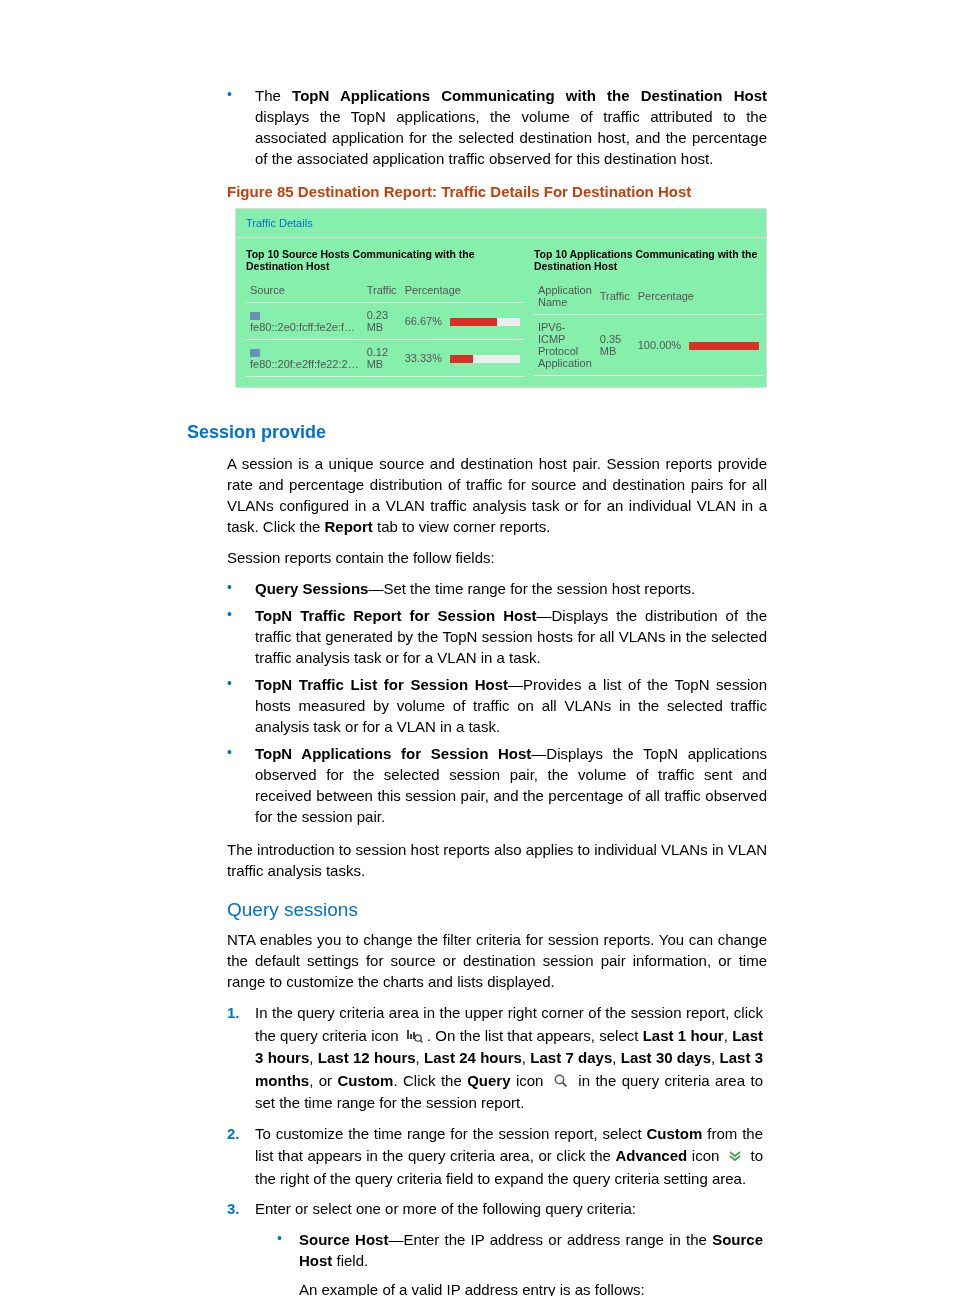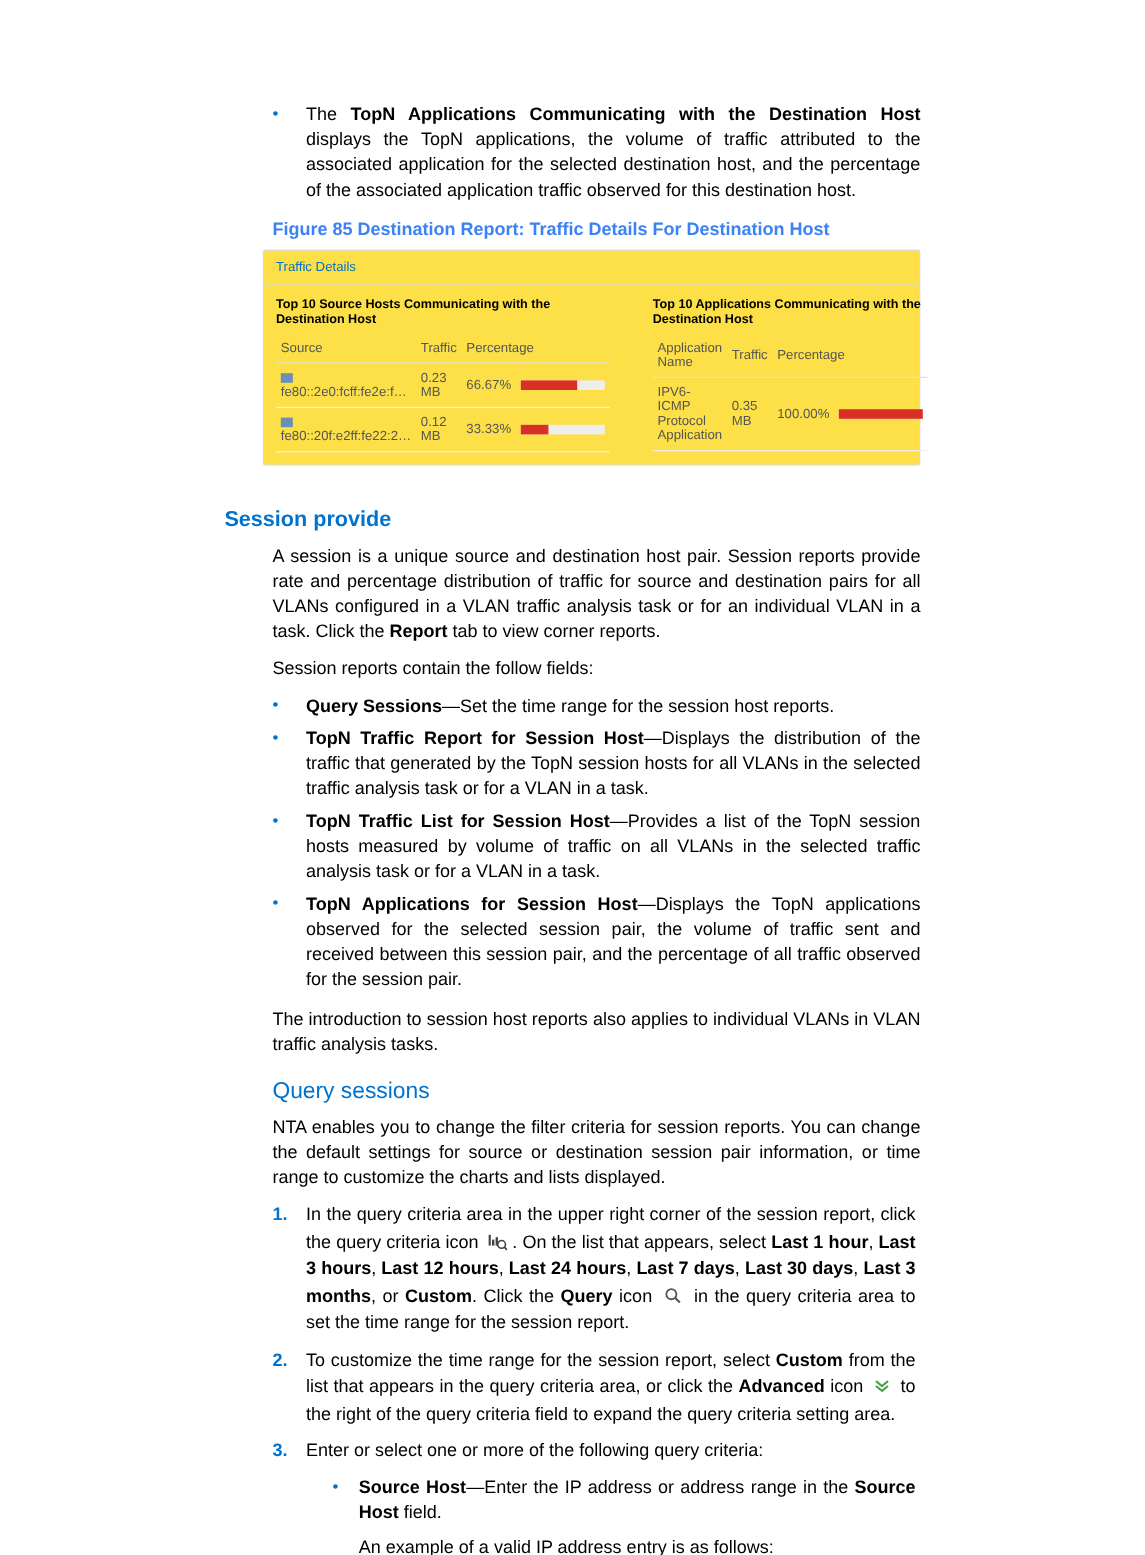--- a/index.html
+++ b/index.html
@@ -70,41 +70,41 @@
     line-height: 1.4;
   }
   .sub-bullets li::before {
     content: "•";
     position: absolute;
     left: 0;
     color: #0073cf;
     font-size: 14px;
   }
   .figure-caption {
-    color: #3b82f6;
+    color: #c2410c;
     font-weight: bold;
     font-size: 15px;
     margin: 14px 0 8px 40px;
   }
   .figure-box {
     border: 1px solid #d9d9d9;
-    margin-left: 32px;
+    margin-left: 48px;
     border-radius: 2px;
     font-size: 11px;
-    background:#fde047;
+    background:#86efac;
   }
   .panel-header {
     color: #0073cf;
     padding: 8px 10px;
     border-bottom: 1px solid #d9d9d9;
   }
   .panel-body {
     display: flex;
     padding: 4px 10px 10px 10px;
-    gap: 36px;
+    gap: 10px;
   }
   .half {
     flex: 1;
   }
   .sub-title {
     font-weight: bold;
     font-size: 10.5px;
     padding: 6px 0;
   }
   .tbl {

